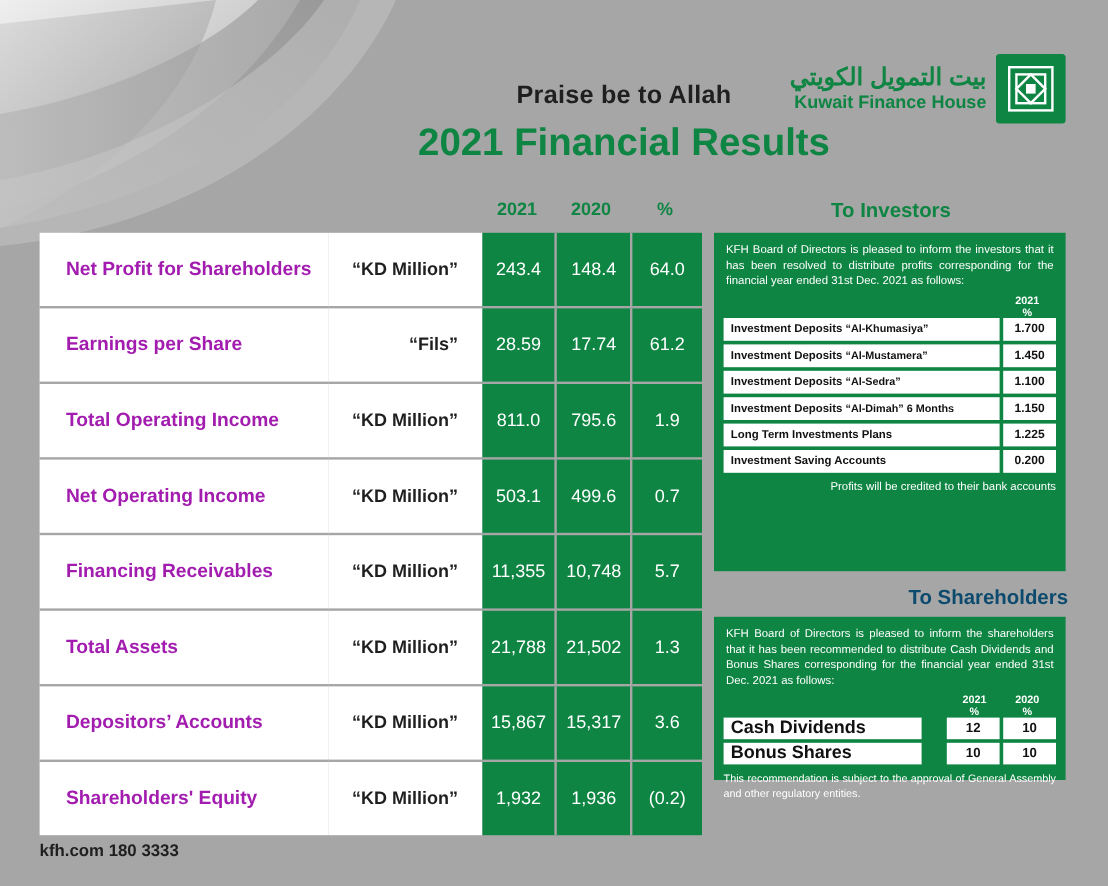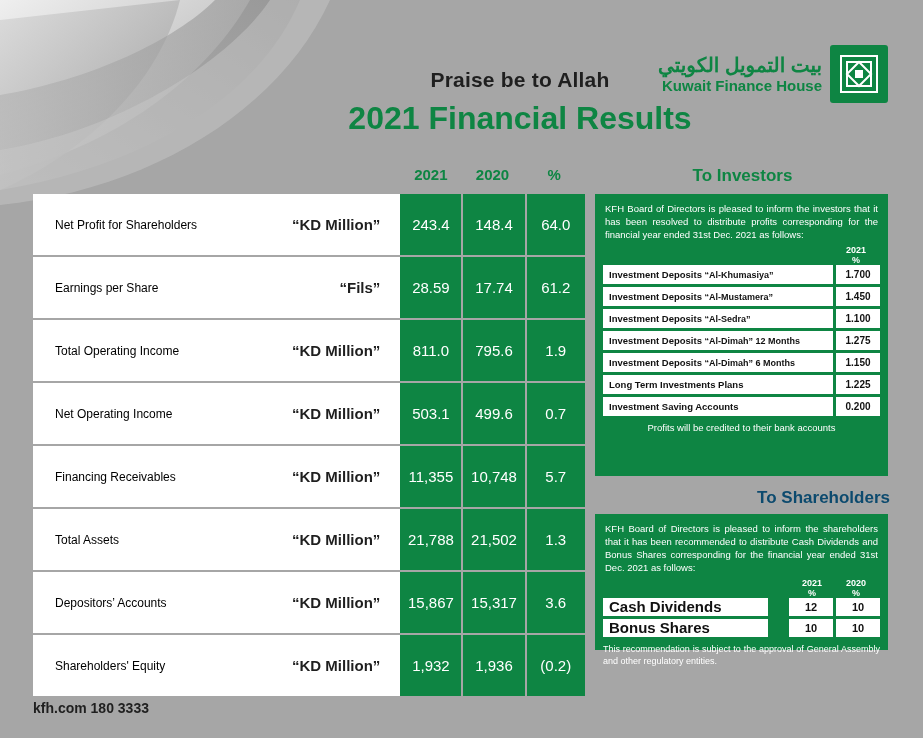--- a/index.html
+++ b/index.html
@@ -104,23 +104,23 @@
   }
   #results-table td {
     height: 59px;
     border-bottom: 2px solid #a6a6a6;
     vertical-align: middle;
   }
   #results-table tr:last-child td { border-bottom: none; }
   .r-label {
     background: #ffffff;
     padding-left: 22px;
-    font-size: 12px;
-    font-weight: normal;
-    color: #000000;
+    font-size: 16px;
+    font-weight: bold;
+    color: #a21caf;
     width: 246px;
   }
   .r-unit {
     background: #ffffff;
     padding-right: 20px;
     text-align: right;
     font-size: 15px;
     font-weight: bold;
     color: #1f1f1f;
     width: 120px;
@@ -198,21 +198,21 @@
     width: 44px;
     background: #ffffff;
     color: #111111;
     font-size: 10px;
     font-weight: bold;
     text-align: center;
     padding: 4px 0;
     box-sizing: border-box;
   }
   #profits-note {
-    text-align: center;
+    text-align: right;
     font-size: 9.5px;
     margin-top: 6px;
   }
 
   #shareholders-title {
     position: absolute;
     left: 595px; top: 488px;
     width: 295px;
     text-align: right;
     font-size: 17px;
@@ -411,27 +411,20 @@
   <div class="dep-row">
     <div class="dep-name">
       <span>Investment Deposits</span>
       <em>“Al-Sedra”</em>
     </div>
     <div class="dep-val">1.100</div>
   </div>
   <div class="dep-row">
     <div class="dep-name">
       <span>Investment Deposits</span>
-      <em>“Al-Dimah” 12 Months</em>
-    </div>
-    <div class="dep-val">1.275</div>
-  </div>
-  <div class="dep-row">
-    <div class="dep-name">
-      <span>Investment Deposits</span>
       <em>“Al-Dimah” 6 Months</em>
     </div>
     <div class="dep-val">1.150</div>
   </div>
   <div class="dep-row">
     <div class="dep-name">
       <span>Long Term Investments Plans</span>
       <em></em>
     </div>
     <div class="dep-val">1.225</div>

